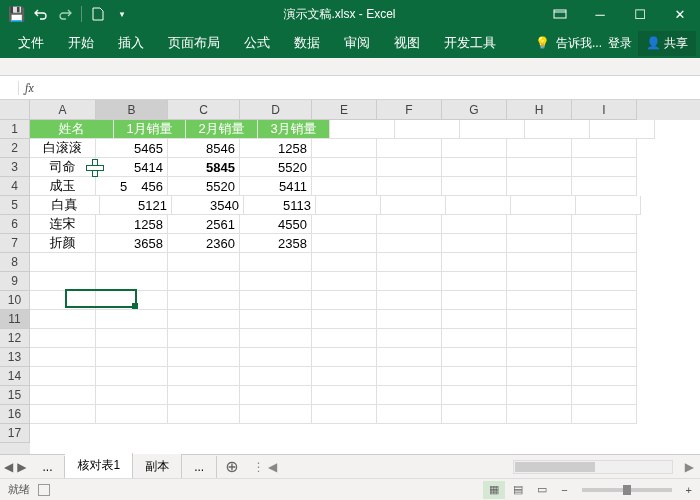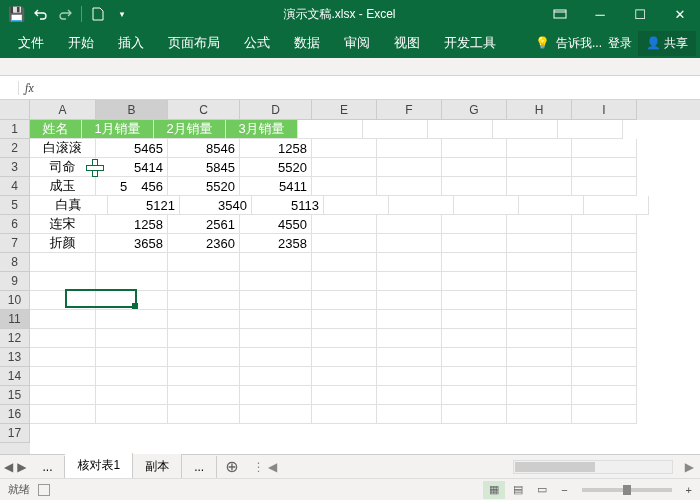--- a/index.html
+++ b/index.html
@@ -164,21 +164,21 @@
       <div class="row-h sel">11</div>
       <div class="row-h">12</div>
       <div class="row-h">13</div>
       <div class="row-h">14</div>
       <div class="row-h">15</div>
       <div class="row-h">16</div>
       <div class="row-h">17</div>
     </div>
   <div class="grid" id="grid">
       <div class="g-row">
-        <div class="g-cell hdr" style="width: 52px; text-align: right;">姓名</div>
+        <div class="g-cell hdr" style="width: 84px; text-align: right;">姓名</div>
         <div class="g-cell hdr" style="width: 72px;">1月销量</div>
         <div class="g-cell hdr" style="width: 72px;">2月销量</div>
         <div class="g-cell hdr" style="width: 72px;">3月销量</div>
         <div class="g-cell" style="width: 65px;"></div>
         <div class="g-cell" style="width: 65px;"></div>
         <div class="g-cell" style="width: 65px;"></div>
         <div class="g-cell" style="width: 65px;"></div>
         <div class="g-cell" style="width: 65px;"></div>
       </div>
       <div class="g-row">
@@ -188,21 +188,21 @@
         <div class="g-cell num" style="width: 72px;">1258</div>
         <div class="g-cell" style="width: 65px;"></div>
         <div class="g-cell" style="width: 65px;"></div>
         <div class="g-cell" style="width: 65px;"></div>
         <div class="g-cell" style="width: 65px;"></div>
         <div class="g-cell" style="width: 65px;"></div>
       </div>
       <div class="g-row">
         <div class="g-cell txt" style="width: 66px;">司命</div>
         <div class="g-cell num" style="width: 72px;">5414</div>
-        <div class="g-cell num" style="width: 72px;">5845</div>
+        <div class="g-cell num" style="width: 72px; font-weight: bold;">5845</div>
         <div class="g-cell num" style="width: 72px;">5520</div>
         <div class="g-cell" style="width: 65px;"></div>
         <div class="g-cell" style="width: 65px;"></div>
         <div class="g-cell" style="width: 65px;"></div>
         <div class="g-cell" style="width: 65px;"></div>
         <div class="g-cell" style="width: 65px;"></div>
       </div>
       <div class="g-row">
         <div class="g-cell txt" style="width: 66px;">成玉</div>
         <div class="g-cell num" style="width: 72px;">
@@ -211,21 +211,21 @@
         </div>
         <div class="g-cell num" style="width: 72px;">5520</div>
         <div class="g-cell num" style="width: 72px;">5411</div>
         <div class="g-cell" style="width: 65px;"></div>
         <div class="g-cell" style="width: 65px;"></div>
         <div class="g-cell" style="width: 65px;"></div>
         <div class="g-cell" style="width: 65px;"></div>
         <div class="g-cell" style="width: 65px;"></div>
       </div>
       <div class="g-row">
-        <div class="g-cell txt" style="width: 78px;">白真</div>
+        <div class="g-cell txt" style="width: 70px;">白真</div>
         <div class="g-cell num" style="width: 72px;">5121</div>
         <div class="g-cell num" style="width: 72px;">3540</div>
         <div class="g-cell num" style="width: 72px;">5113</div>
         <div class="g-cell" style="width: 65px;"></div>
         <div class="g-cell" style="width: 65px;"></div>
         <div class="g-cell" style="width: 65px;"></div>
         <div class="g-cell" style="width: 65px;"></div>
         <div class="g-cell" style="width: 65px;"></div>
       </div>
       <div class="g-row">

